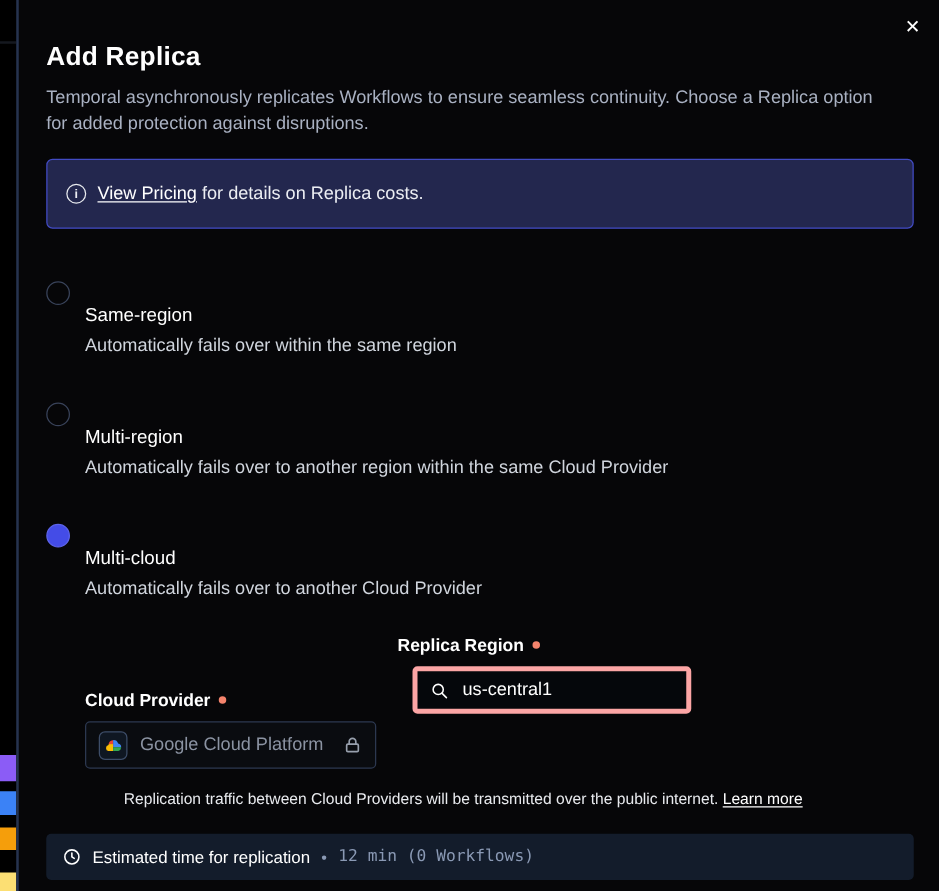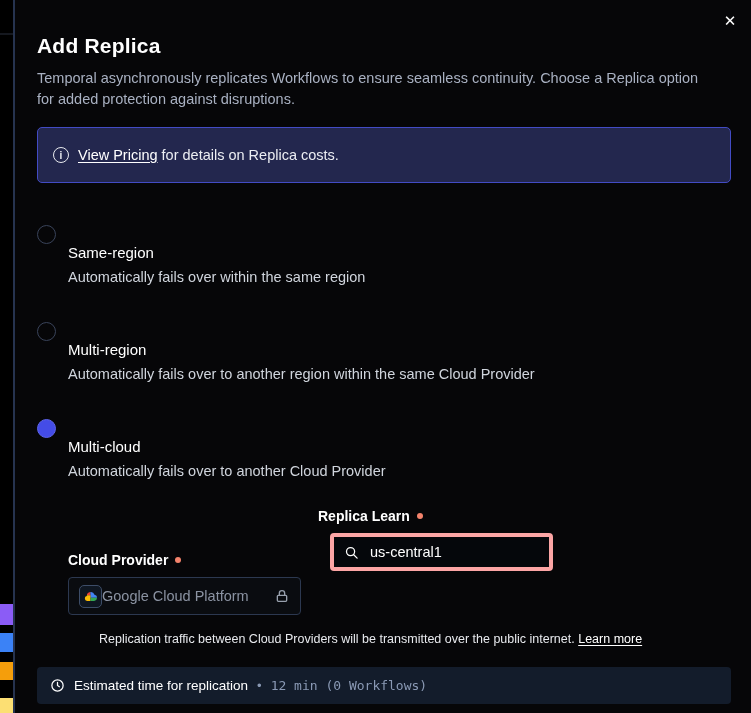--- a/index.html
+++ b/index.html
@@ -56,21 +56,21 @@
 
   
   .form-section { margin:29px 0 0 31px; }
   .field-row { display:flex; gap:17px; }
   .field-group.provider { width:233px;margin-top:44px; }
   .field-group.region { width:223px; }
   .field-label { display:flex; align-items:center; gap:7px; font-size:14px; font-weight:700; margin-bottom:9px; }
   .req-dot { width:6px; height:6px; border-radius:50%; background:#f4836c; }
   .select-box {
     height:38px; border:1px solid #2c3850; border-radius:4px; background:#0a0c10;
-    display:flex; align-items:center; padding:0 10px;
+    display:flex; align-items:center; gap:10px; padding:0 10px;
     color:#8b93a2; font-size:14.5px; cursor:default; width:100%;
   }
   .gcp-chip {
     width:23px; height:23px; border:1px solid #3d4d68; border-radius:5px; background:#0f1722;
     display:flex; align-items:center; justify-content:center; flex:0 0 auto;
   }
   .lock-wrap { margin-left:auto; display:flex; }
   .input-box {
     height:38px; border:4px solid #fca5a5; border-radius:4px; background:#05070b;
     display:flex; align-items:center; gap:9px; padding:0 10px; width:100%;margin-left:12px;
@@ -178,21 +178,21 @@
             <svg width="16" height="16" viewBox="0 0 24 24" fill="none" stroke="#98a0ad" stroke-width="2" stroke-linecap="round">
               <rect x="5" y="11" width="14" height="9" rx="1.5"></rect>
               <path d="M8 11V8a4 4 0 0 1 8 0v3"></path>
             </svg>
           </span>
         </div>
       </div>
 
       <div class="field-group region">
         <div class="field-label">
-          <span>Replica Learn</span>
+          <span>Replica Region</span>
           <span class="req-dot"></span>
         </div>
         <div class="input-box">
           <span style="display:flex;">
             <svg width="15" height="15" viewBox="0 0 24 24" fill="none" stroke="#ffffff" stroke-width="2" stroke-linecap="round">
               <circle cx="10.5" cy="10.5" r="6.5"></circle>
               <line x1="15.5" y1="15.5" x2="21" y2="21"></line>
             </svg>
           </span>
           <input type="text" value="us-central1" style="">

